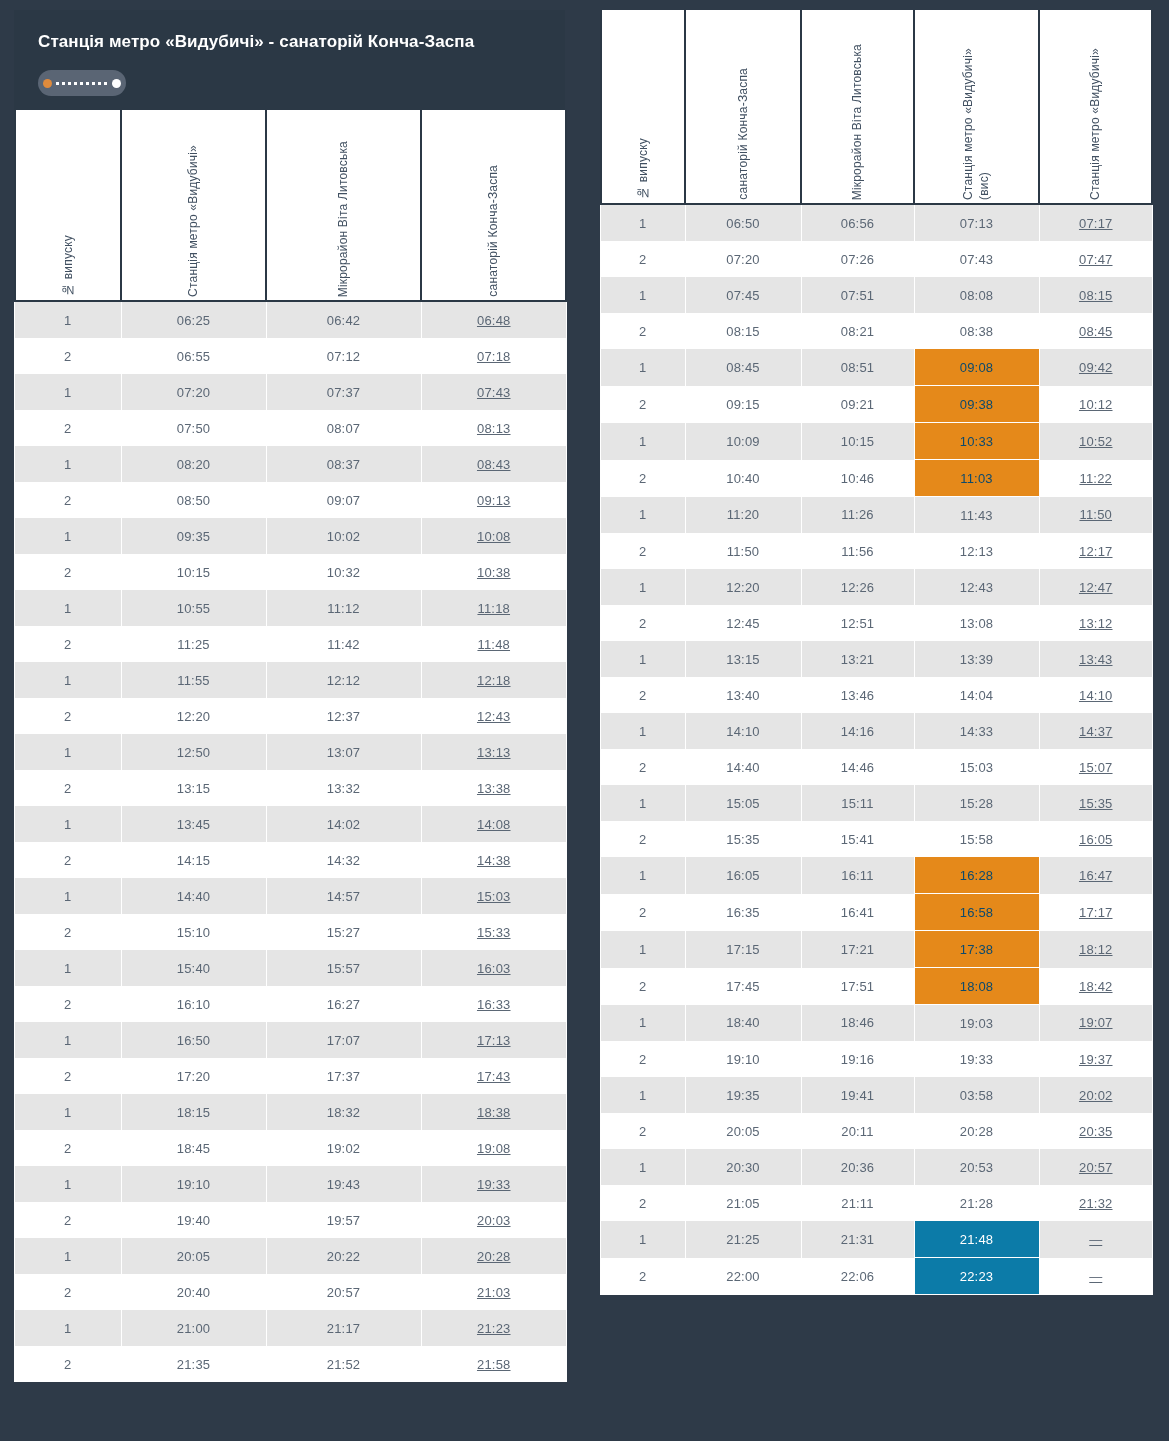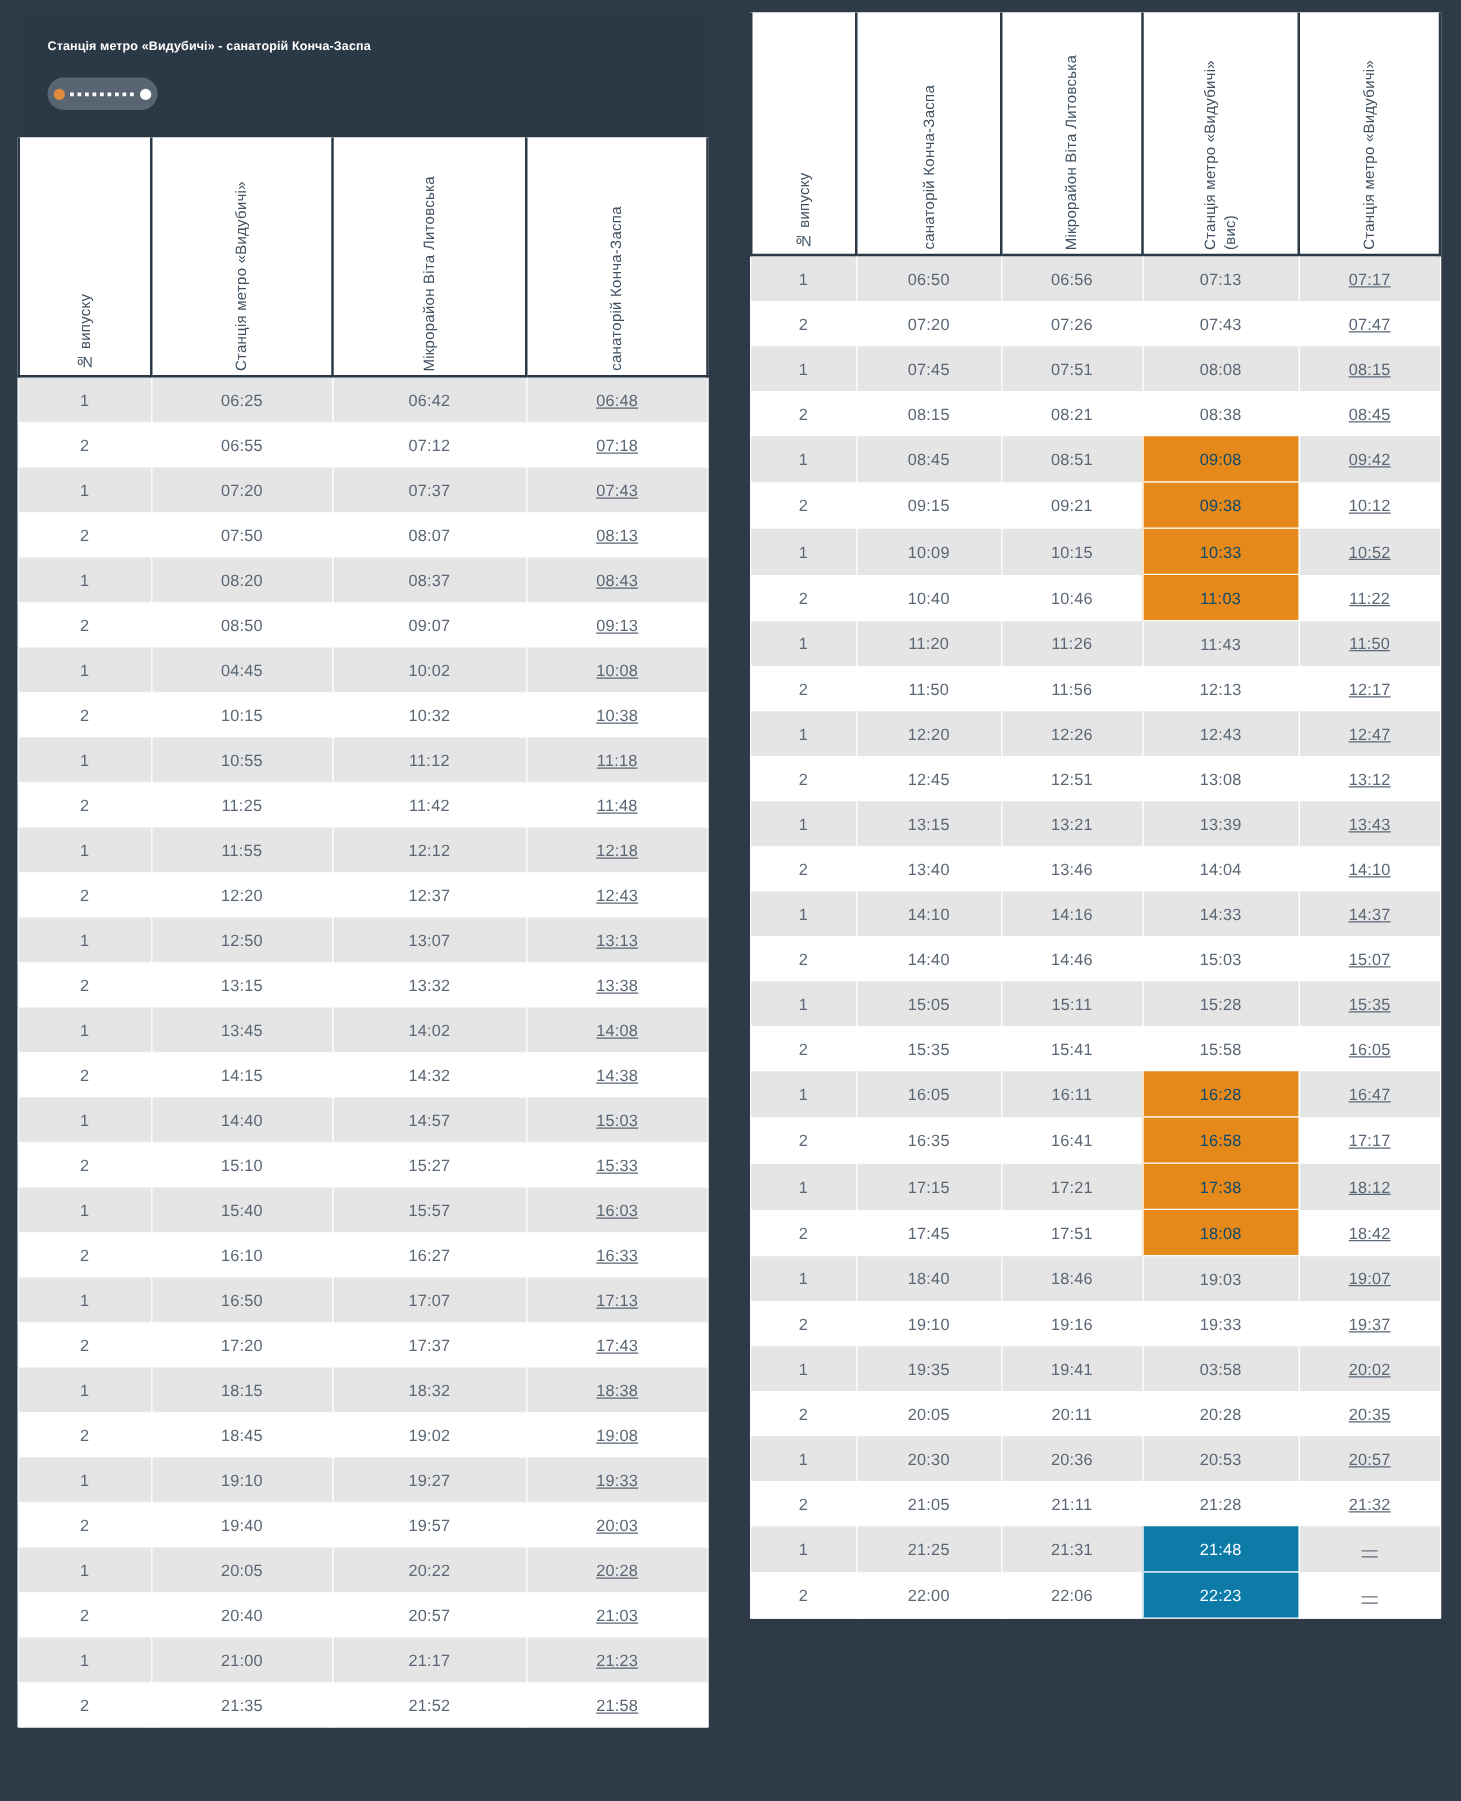--- a/index.html
+++ b/index.html
@@ -34,21 +34,21 @@
 
   
   .panel-header {
     background: #2b3845;
     padding: 22px 24px 18px 24px;
     box-sizing: border-box;
     height: 100px;
   }
   .panel-title {
     color: #ffffff;
-    font-size: 10px;
+    font-size: 17px;
     font-weight: bold;
     letter-spacing: 0.1px;
     line-height: 1.2;
     margin: 0 0 18px 0;
     white-space: nowrap;
   }
   .route-indicator {
     display: inline-flex;
     align-items: center;
     background: #5a6574;
@@ -193,21 +193,21 @@
             <td>08:43</td>
           </tr>
           <tr class="row-even">
             <td>2</td>
             <td>08:50</td>
             <td>09:07</td>
             <td>09:13</td>
           </tr>
           <tr class="row-odd">
             <td>1</td>
-            <td>04:45</td>
+            <td>09:35</td>
             <td>10:02</td>
             <td>10:08</td>
           </tr>
           <tr class="row-even">
             <td>2</td>
             <td>10:15</td>
             <td>10:32</td>
             <td>10:38</td>
           </tr>
           <tr class="row-odd">
@@ -302,21 +302,21 @@
           </tr>
           <tr class="row-even">
             <td>2</td>
             <td>18:45</td>
             <td>19:02</td>
             <td>19:08</td>
           </tr>
           <tr class="row-odd">
             <td>1</td>
             <td>19:10</td>
-            <td>19:27</td>
+            <td>19:43</td>
             <td>19:33</td>
           </tr>
           <tr class="row-even">
             <td>2</td>
             <td>19:40</td>
             <td>19:57</td>
             <td>20:03</td>
           </tr>
           <tr class="row-odd">
             <td>1</td>

